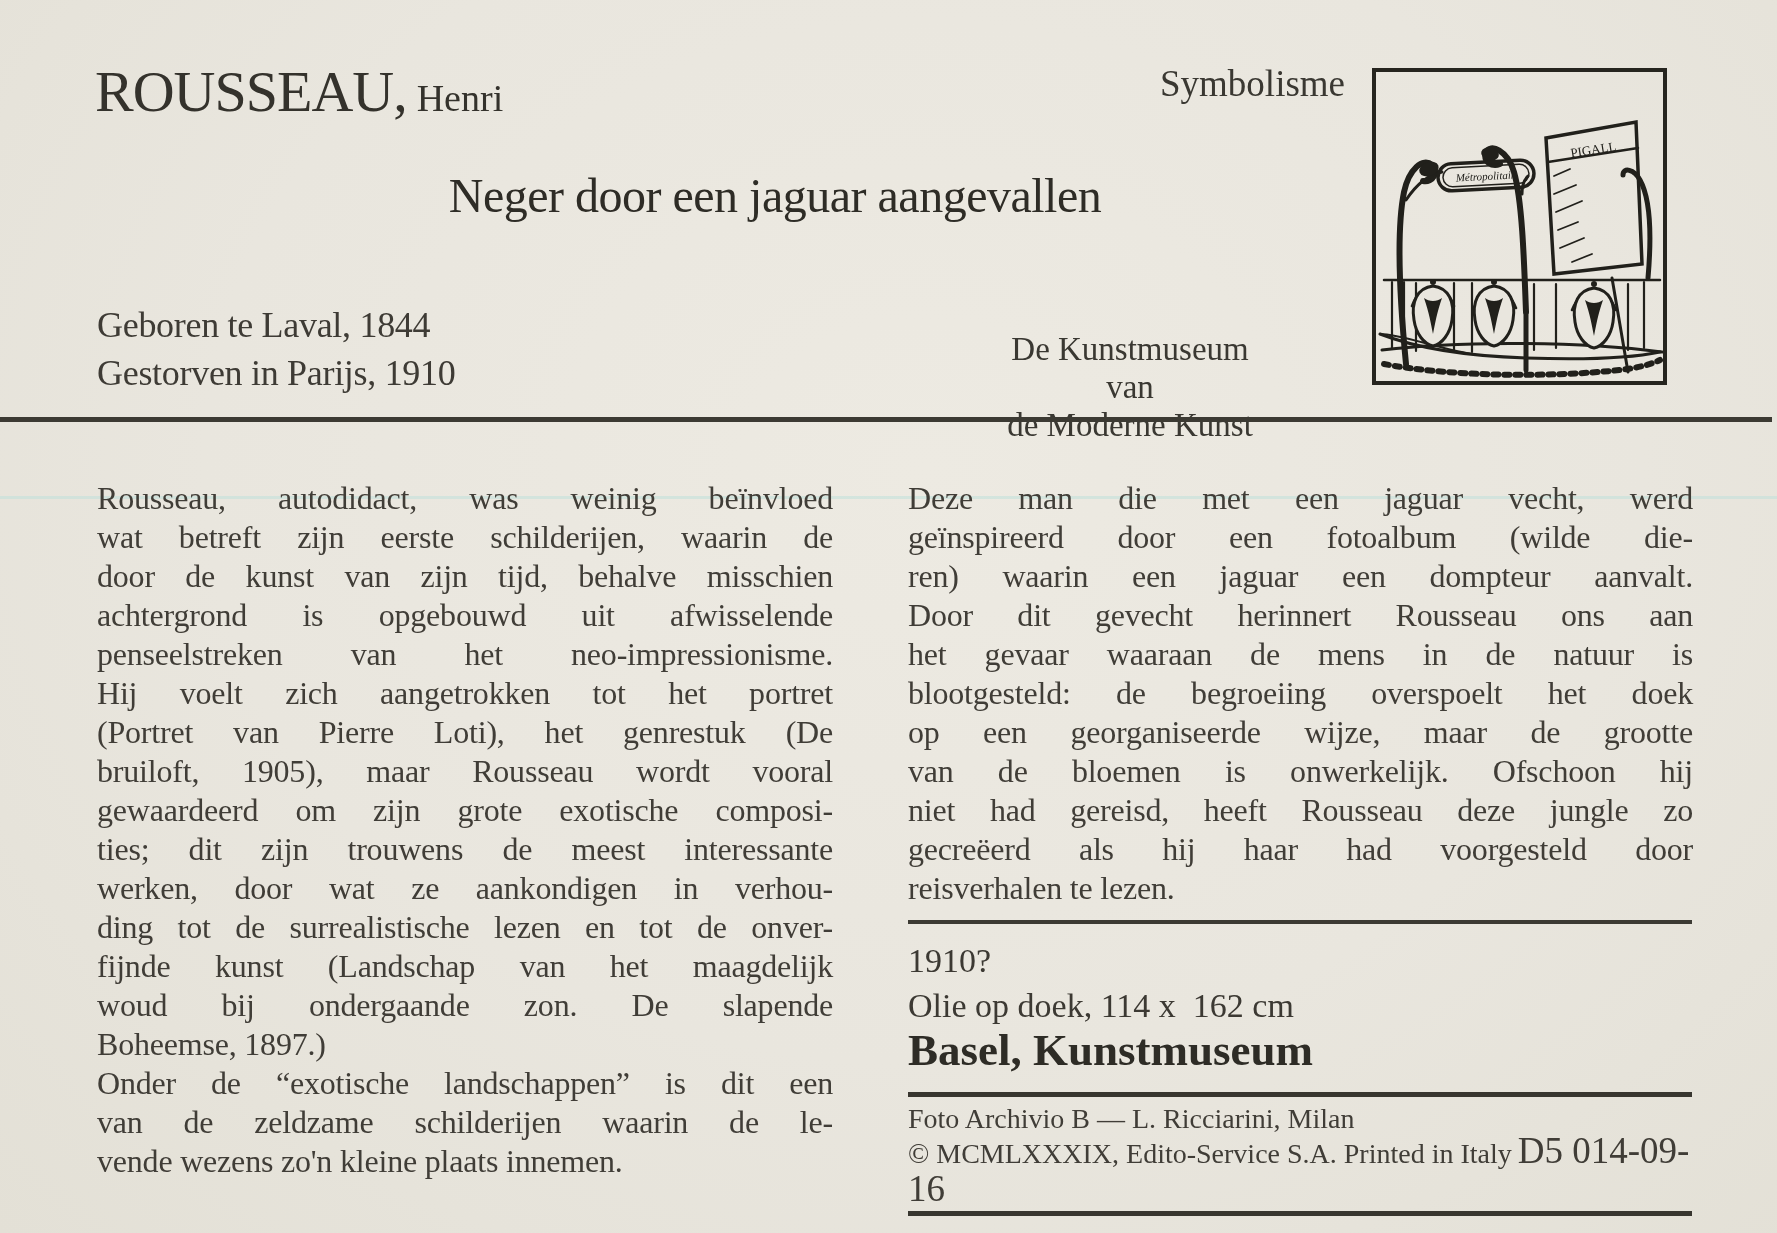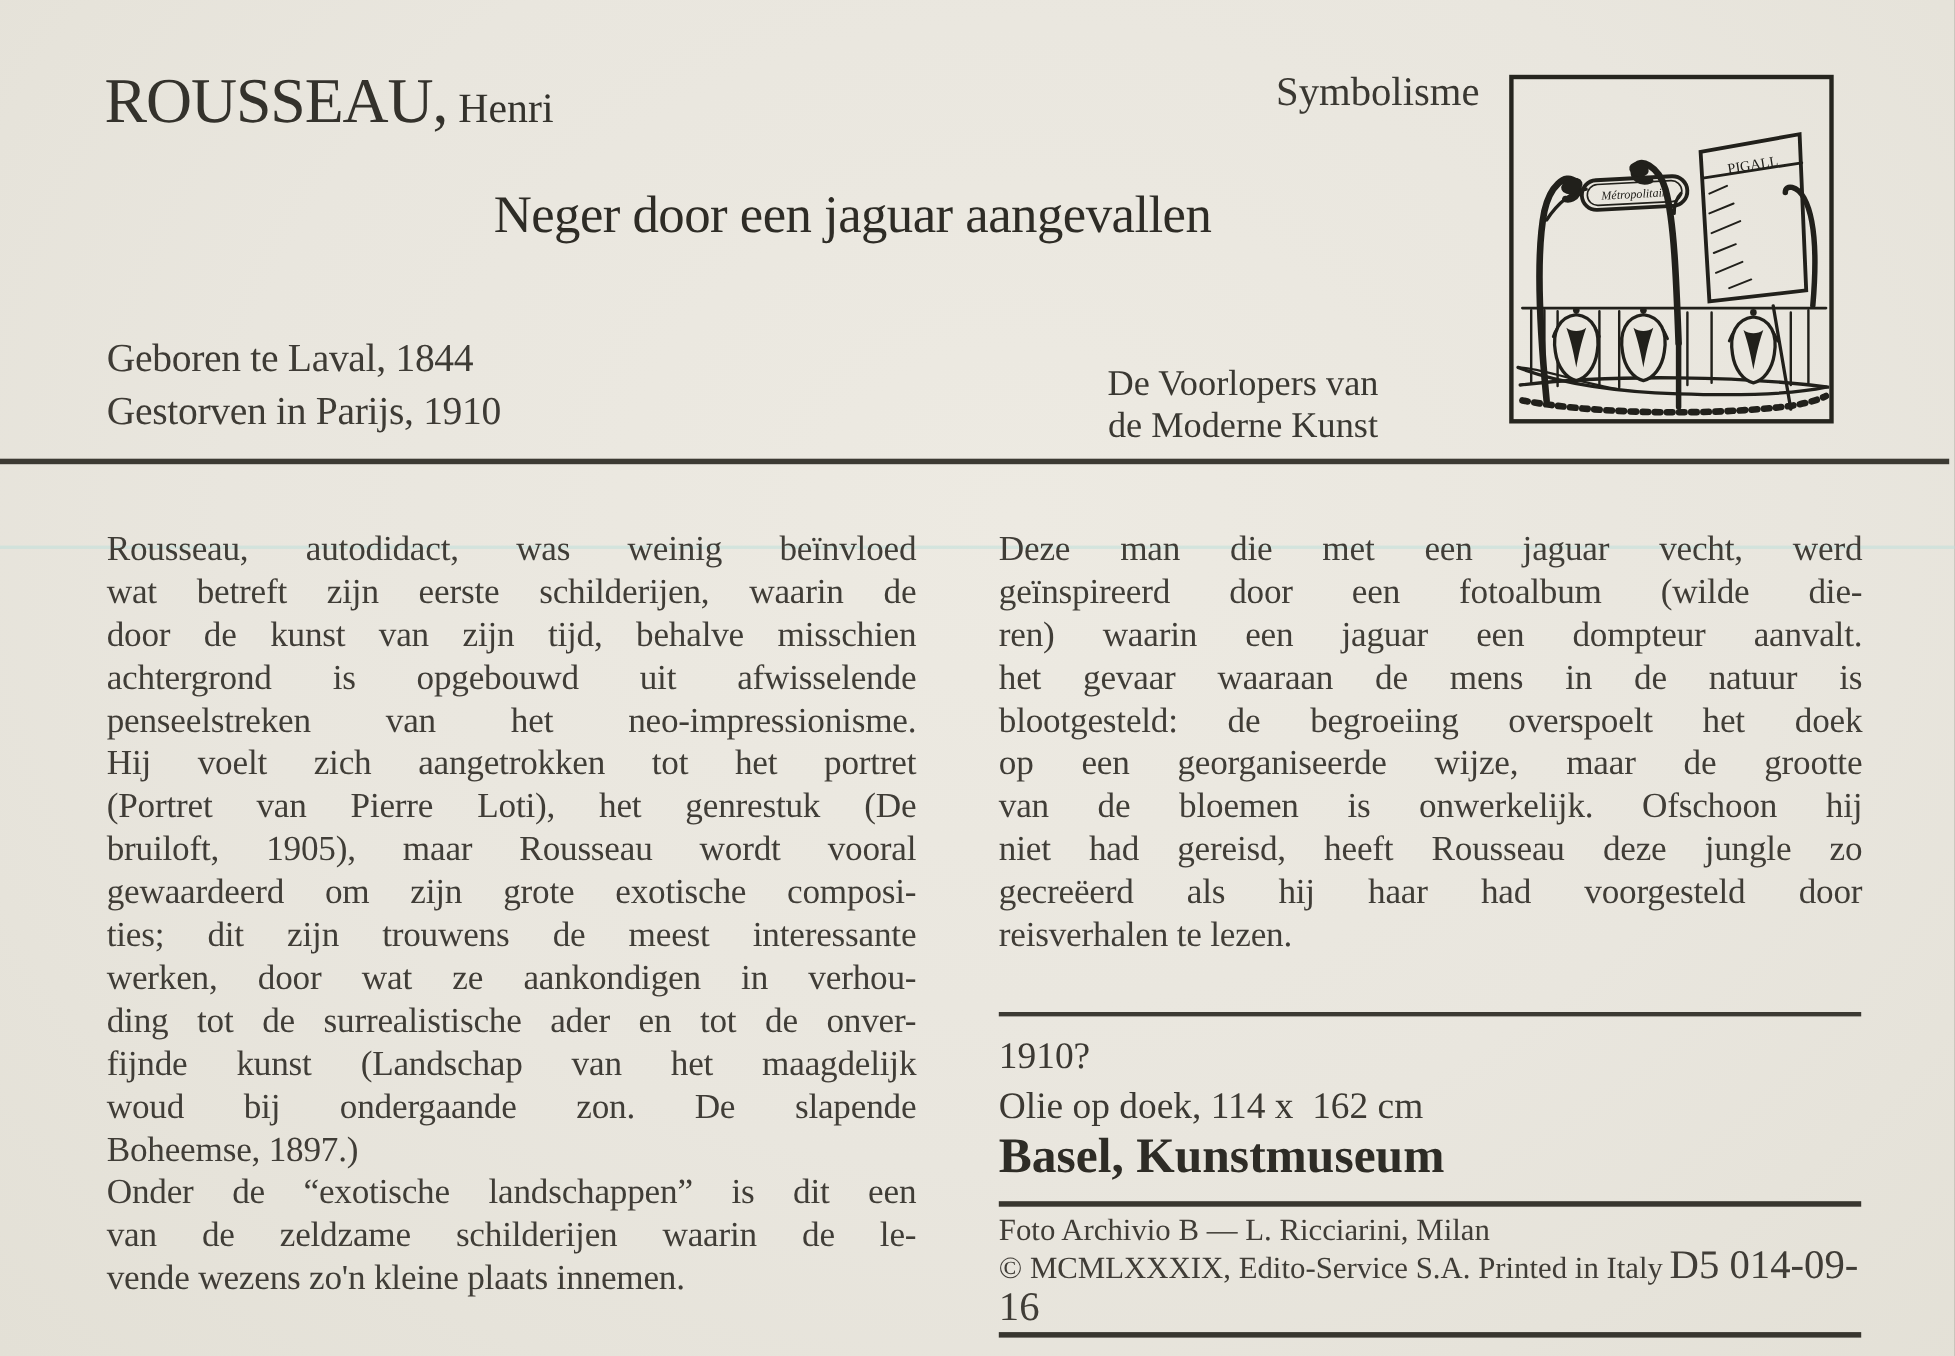--- a/index.html
+++ b/index.html
@@ -125,51 +125,52 @@
       <text x="218" y="82" font-size="13" text-anchor="middle" fill="#21201b" transform="rotate(-9 218 82)">PIGALL</text>
     </svg>
   </div>
 
   <h1 class="title">Neger door een jaguar aangevallen</h1>
 
   <div class="born">Geboren te Laval, 1844</div>
   <div class="died">Gestorven in Parijs, 1910</div>
 
   <div class="series">
-    <div>De Voorlopers van</div>
+    <div>De Kunstmuseum van</div>
     <div>de Moderne Kunst</div>
   </div>
 
   <div class="divider"></div>
   <div class="cyan-line"></div>
 
   <div class="col left">
       <div class="jline">Rousseau, autodidact, was weinig beïnvloed</div>
       <div class="jline">wat betreft zijn eerste schilderijen, waarin de</div>
       <div class="jline">door de kunst van zijn tijd, behalve misschien</div>
       <div class="jline">achtergrond is opgebouwd uit afwisselende</div>
       <div class="jline">penseelstreken van het neo-impressionisme.</div>
       <div class="jline">Hij voelt zich aangetrokken tot het portret</div>
       <div class="jline">(Portret van Pierre Loti), het genrestuk (De</div>
       <div class="jline">bruiloft, 1905), maar Rousseau wordt vooral</div>
       <div class="jline">gewaardeerd om zijn grote exotische composi-</div>
       <div class="jline">ties; dit zijn trouwens de meest interessante</div>
       <div class="jline">werken, door wat ze aankondigen in verhou-</div>
-      <div class="jline">ding tot de surrealistische ader en tot de onver-</div>
+      <div class="jline">ding tot de surrealistische lezen en tot de onver-</div>
       <div class="jline">fijnde kunst (Landschap van het maagdelijk</div>
       <div class="jline">woud bij ondergaande zon. De slapende</div>
       <div class="jline last">Boheemse, 1897.)</div>
       <div class="jline">Onder de “exotische landschappen” is dit een</div>
       <div class="jline">van de zeldzame schilderijen waarin de le-</div>
       <div class="jline last">vende wezens zo'n kleine plaats innemen.</div>
     </div>
   <div class="col right">
       <div class="jline">Deze man die met een jaguar vecht, werd</div>
       <div class="jline">geïnspireerd door een fotoalbum (wilde die-</div>
       <div class="jline">ren) waarin een jaguar een dompteur aanvalt.</div>
+      <div class="jline">Door dit gevecht herinnert Rousseau ons aan</div>
       <div class="jline">het gevaar waaraan de mens in de natuur is</div>
       <div class="jline">blootgesteld: de begroeiing overspoelt het doek</div>
       <div class="jline">op een georganiseerde wijze, maar de grootte</div>
       <div class="jline">van de bloemen is onwerkelijk. Ofschoon hij</div>
       <div class="jline">niet had gereisd, heeft Rousseau deze jungle zo</div>
       <div class="jline">gecreëerd als hij haar had voorgesteld door</div>
       <div class="jline last">reisverhalen te lezen.</div>
     </div>
 
   <div class="info-block">

